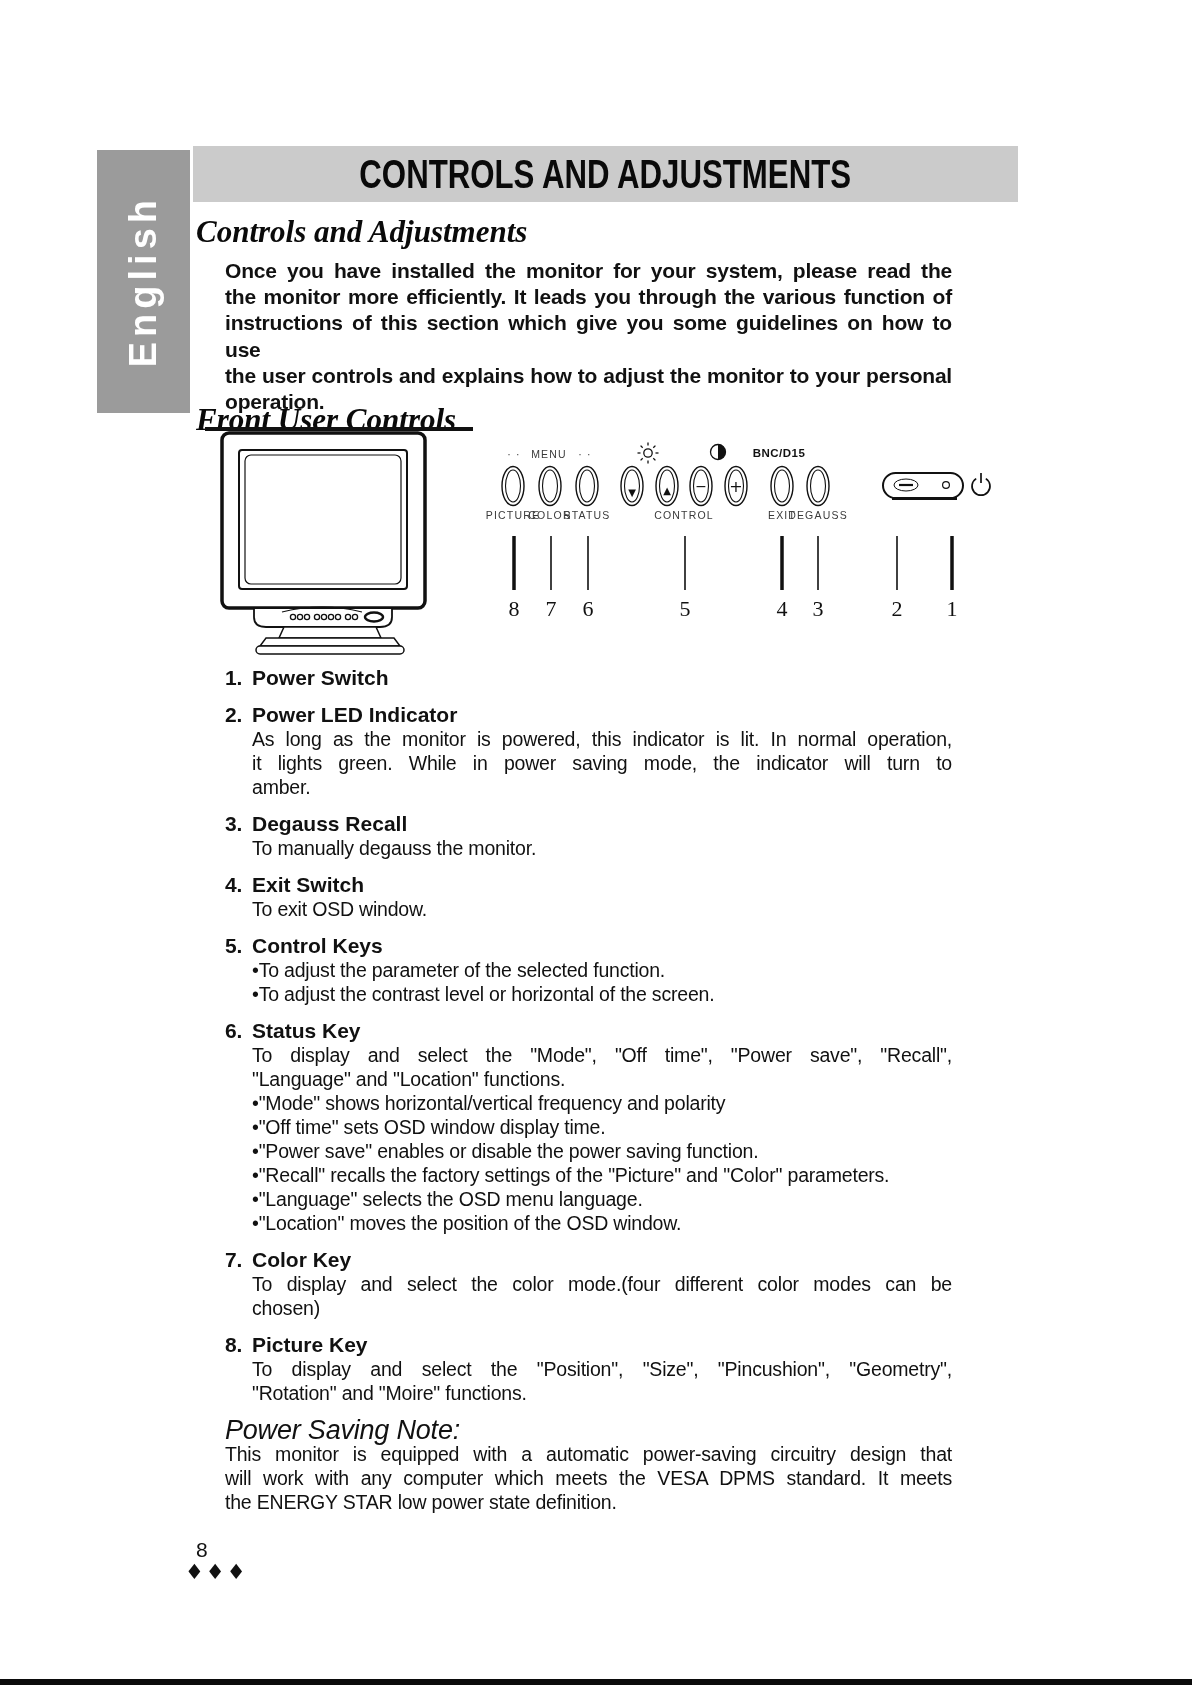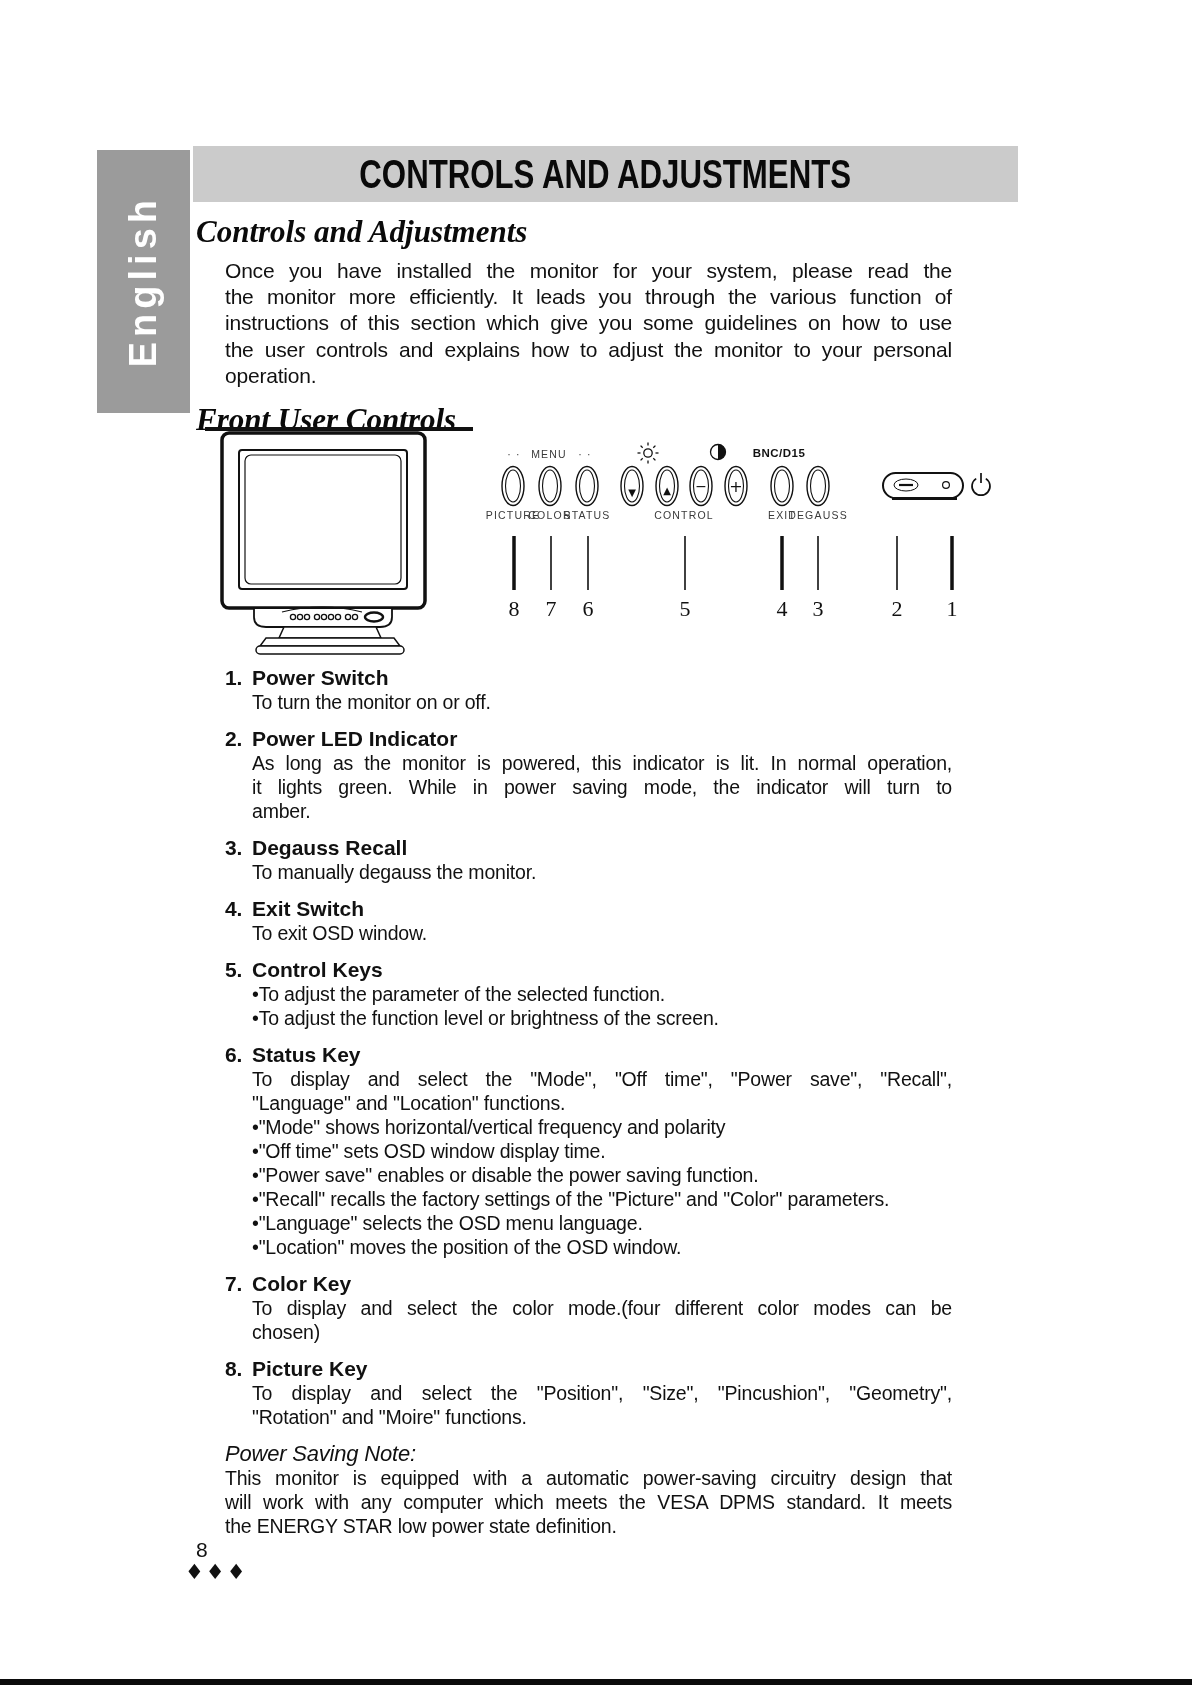--- a/index.html
+++ b/index.html
@@ -16,41 +16,41 @@
     background:#cbcbcb;display:flex;align-items:center;justify-content:center;}
   .banner-text{display:inline-block;font-weight:bold;font-size:40px;
     transform:scaleX(.78);white-space:nowrap;color:#0a0a0a;}
 
   .h-script{position:absolute;left:196px;margin:0;font-family:"Liberation Serif",serif;
     font-style:italic;font-weight:bold;font-size:31px;color:#0a0a0a;white-space:nowrap;}
   #h-intro{top:214px;}
   #h-figure{top:402px;text-align:right;}
 
   .intro{position:absolute;left:225px;top:258px;width:727px;
-    font-size:21px;line-height:26.2px;letter-spacing:-.2px;}
+    font-size:21px;line-height:26.2px;letter-spacing:-.2px;font-weight:bold;}
   .line{min-height:1em;}
   .line.j{text-align:justify;text-align-last:justify;}
 
   svg.figure{position:absolute;left:0;top:0;width:1192px;height:700px;}
   svg .lbl{font-family:"Liberation Sans",sans-serif;font-size:10.5px;
     letter-spacing:1.2px;fill:#3a3a3a;text-anchor:middle;}
   svg .bnc{font-family:"Liberation Sans",sans-serif;font-size:11.5px;font-weight:bold;
     letter-spacing:.5px;fill:#111;text-anchor:middle;}
   svg .callout{font-family:"Liberation Serif",serif;font-size:22px;fill:#111;text-anchor:middle;}
   svg .glyph{font-family:"DejaVu Sans",sans-serif;fill:#111;text-anchor:middle;}
 
   .items{position:absolute;left:225px;top:666px;width:727px;font-size:19.5px;
     line-height:24px;letter-spacing:-.2px;}
   .item{display:flex;margin-bottom:13px;}
   .item .num{width:27px;font-weight:bold;font-size:21px;flex:0 0 27px;}
   .item .content{flex:1;width:700px;}
   .item .title{font-weight:bold;font-size:21px;line-height:24px;letter-spacing:0;}
 
   .note{margin-top:13px;}
-  .note-title{font-style:italic;font-size:22px;line-height:24px;}
+  .note-title{font-style:italic;font-size:27px;line-height:24px;}
 
   .pagenum{position:absolute;left:196px;top:1538px;font-size:21px;}
   .diamonds{position:absolute;left:185px;top:1560px;font-size:21px;letter-spacing:2px;
     font-family:"DejaVu Sans",sans-serif;}
   .bottom-line{position:absolute;left:0;top:1679px;width:1192px;height:6px;background:#0b0b0b;}
 </style>
 </head>
 <body>
 
 <div class="page">
@@ -210,21 +210,20 @@
     <text class="callout" x="818" y="616">3</text>
     <text class="callout" x="897" y="616">2</text>
     <text class="callout" x="952" y="616">1</text>
   </svg>
 
   <div class="items" id="items">
   <div class="item">
     <div class="num">1.</div>
     <div class="content">
       <div class="title">Power Switch</div>
-    <div class="line">To turn the monitor on or off.</div>
         </div>
   </div>
 
   <div class="item">
     <div class="num">2.</div>
     <div class="content">
       <div class="title">Power LED Indicator</div>
     <div class="line j">As long as the monitor is powered, this indicator is lit. In normal operation,</div>
           <div class="line j">it lights green. While in power saving mode, the indicator will turn to</div>
           <div class="line">amber.</div>
@@ -245,21 +244,21 @@
       <div class="title">Exit Switch</div>
     <div class="line">To exit OSD window.</div>
         </div>
   </div>
 
   <div class="item">
     <div class="num">5.</div>
     <div class="content">
       <div class="title">Control Keys</div>
     <div class="line">•To adjust the parameter of the selected function.</div>
-          <div class="line">•To adjust the function level or brightness of the screen.</div>
+          <div class="line">•To adjust the contrast level or horizontal of the screen.</div>
         </div>
   </div>
 
   <div class="item">
     <div class="num">6.</div>
     <div class="content">
       <div class="title">Status Key</div>
     <div class="line j">To display and select the "Mode", "Off time", "Power save", "Recall",</div>
           <div class="line">"Language" and "Location" functions.</div>
           <div class="line">•"Mode" shows horizontal/vertical frequency and polarity</div>

